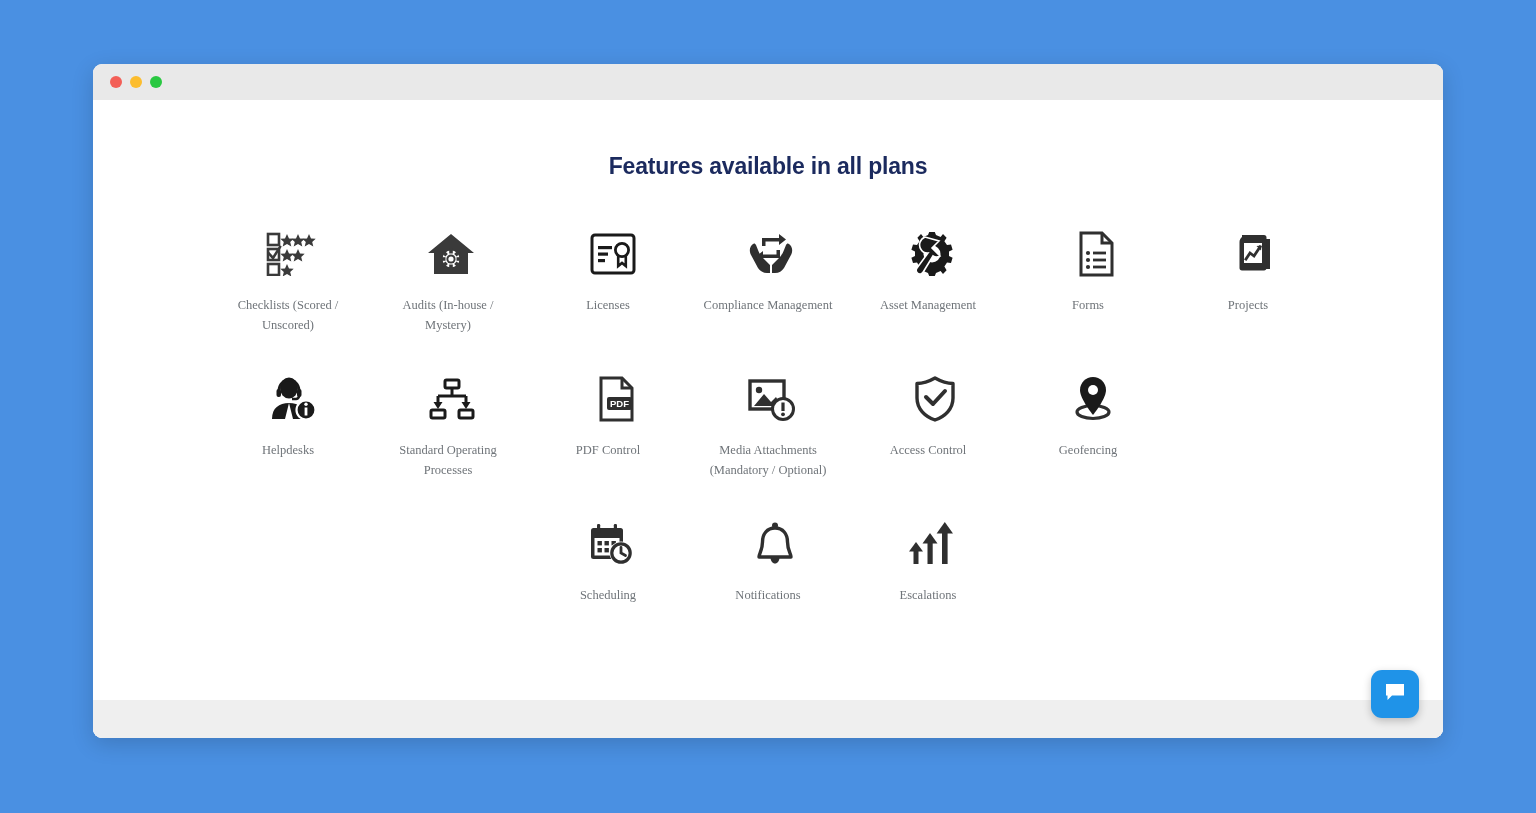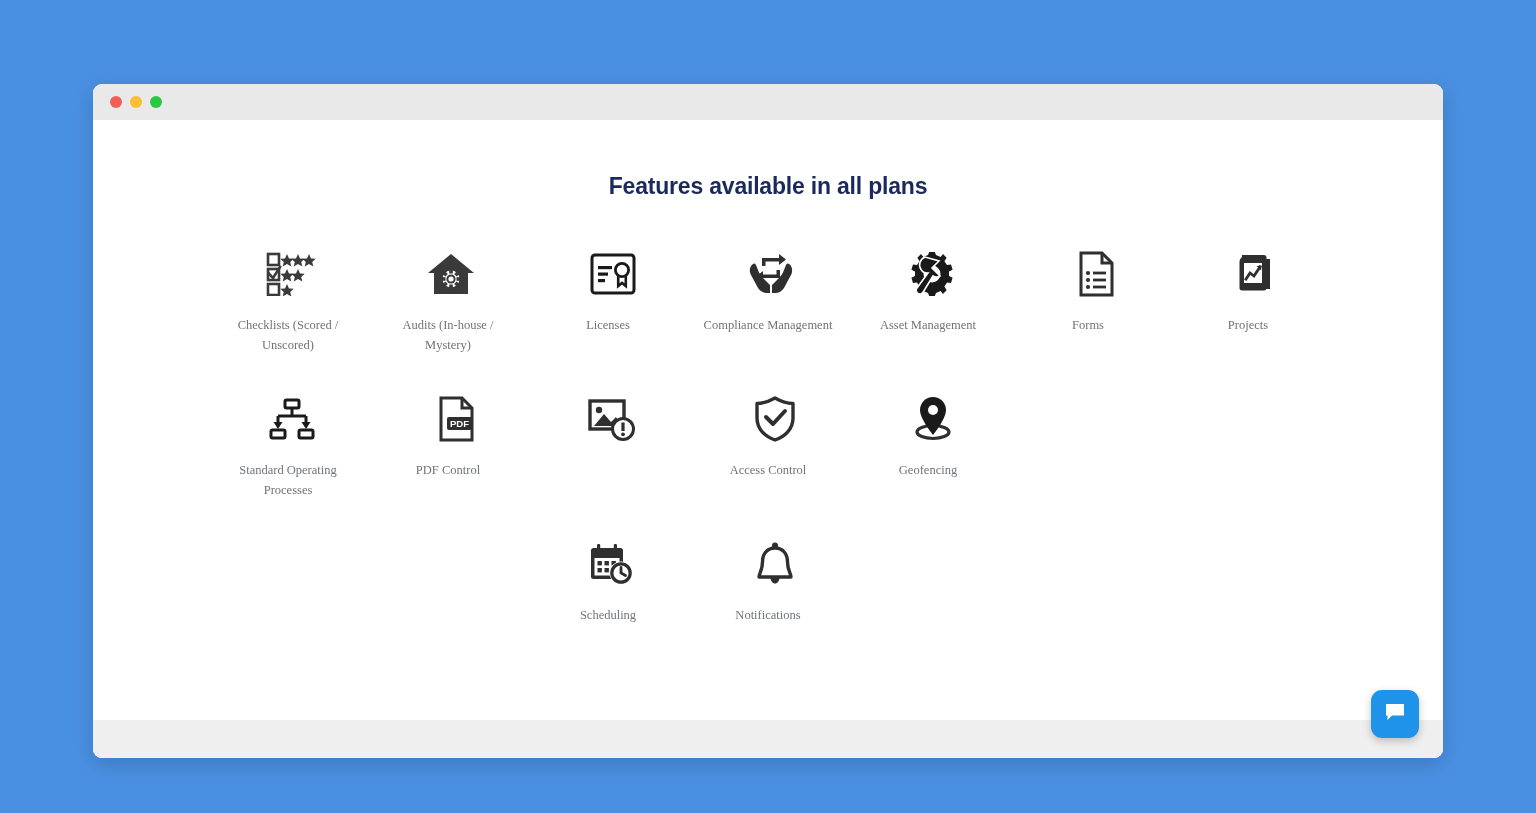--- a/index.html
+++ b/index.html
@@ -7,21 +7,21 @@
     width: 1536px; height: 813px;
     background: #4a90e2;
     font-family: "Liberation Sans", sans-serif;
     overflow: hidden;
   }
   #root { position: relative; width: 1536px; height: 813px; background: #4a90e2; }
 
   
   .window {
     position: absolute;
-    left: 93px; top: 84px;
+    left: 93px; top: 64px;
     width: 1350px; height: 674px;
     border-radius: 9px;
     background: #ffffff;
     box-shadow: 0 6px 22px rgba(0,0,0,0.16);
     overflow: hidden;
     display: flex; flex-direction: column;
   }
   .titlebar {
     height: 36px; flex: 0 0 36px;
     background: #e9e9e9;
@@ -226,20 +226,36 @@
                 <path d="M18 7 L40 7 L40 37 L36 37 L36 11 L18 11 Z" fill="#2f2f2f"></path>
                 <path d="M12 3 L34 3 C35.6 3 36.5 4 36.5 5.5 L36.5 36 C36.5 37.6 35.6 38.5 34 38.5 L12 38.5 C10.4 38.5 9.5 37.6 9.5 36 L9.5 10 C9.5 8 10.5 6 12 5 Z" fill="#2f2f2f"></path>
                 <rect x="14" y="11" width="18" height="20" fill="#ffffff"></rect>
                 <polyline points="16,27 20,21 24,24 30,15" fill="none" stroke="#2f2f2f" stroke-width="2.8" stroke-linecap="square"></polyline>
                 <polygon points="26.5,14 31.5,13.5 31,18.5" fill="#2f2f2f"></polygon>
               </svg>
             </div>
             <div class="flabel">Projects</div>
           </div>
 
+          <div class="cell">
+            <div class="iconbox">
+              <svg width="48" height="44" viewBox="0 0 48 44">
+                <ellipse cx="21" cy="11" rx="9" ry="10.5" fill="#1a1a1a"></ellipse>
+                <path d="M4 42 C4 31 11 26 21 26 C31 26 38 31 38 42 Z" fill="#1a1a1a"></path>
+                <path d="M21 26 L17 42 L25 42 Z" fill="#ffffff"></path>
+                <path d="M11 13 A10 10 0 0 1 31 13 L31 19 A3 3 0 0 1 27.5 22 L24 22" fill="none" stroke="#1a1a1a" stroke-width="2.6"></path>
+                <rect x="8.5" y="12" width="4.5" height="8" rx="2" fill="#1a1a1a"></rect>
+                <rect x="29" y="12" width="4.5" height="8" rx="2" fill="#1a1a1a"></rect>
+                <circle cx="38" cy="33" r="9.5" fill="#1a1a1a" stroke="#ffffff" stroke-width="2.2"></circle>
+                <rect x="36.6" y="30.5" width="2.8" height="8" fill="#ffffff"></rect>
+                <circle cx="38" cy="27.3" r="1.7" fill="#ffffff"></circle>
+              </svg>
+            </div>
+            <div class="flabel">Helpdesks</div>
+          </div>
 
           <div class="cell">
             <div class="iconbox">
               <svg width="48" height="42" viewBox="0 0 48 42">
                 <rect x="17" y="2" width="14" height="8" rx="1.5" fill="none" stroke="#1a1a1a" stroke-width="3"></rect>
                 <rect x="3" y="32" width="14" height="8" rx="1.5" fill="none" stroke="#1a1a1a" stroke-width="3"></rect>
                 <rect x="31" y="32" width="14" height="8" rx="1.5" fill="none" stroke="#1a1a1a" stroke-width="3"></rect>
                 <path d="M24 10 L24 18" stroke="#1a1a1a" stroke-width="3" fill="none"></path>
                 <path d="M10 18 L38 18" stroke="#1a1a1a" stroke-width="3" fill="none"></path>
                 <path d="M10 18 L10 25" stroke="#1a1a1a" stroke-width="3" fill="none"></path>
@@ -267,20 +283,21 @@
             <div class="iconbox">
               <svg width="48" height="44" viewBox="0 0 48 44">
                 <rect x="2" y="4" width="34" height="28" fill="none" stroke="#2f2f2f" stroke-width="3.4"></rect>
                 <circle cx="11" cy="13" r="3.2" fill="#2f2f2f"></circle>
                 <polygon points="6,29 16,17 23,25 28,20 33,29" fill="#2f2f2f"></polygon>
                 <circle cx="35" cy="32" r="10.5" fill="#ffffff" stroke="#2f2f2f" stroke-width="3"></circle>
                 <rect x="33.4" y="25.5" width="3.2" height="8.5" fill="#2f2f2f"></rect>
                 <circle cx="35" cy="37.3" r="1.9" fill="#2f2f2f"></circle>
               </svg>
             </div>
+            <div class="flabel">Media Attachments (Mandatory / Optional)</div>
           </div>
 
           <div class="cell">
             <div class="iconbox">
               <svg width="42" height="46" viewBox="0 0 42 46">
                 <path d="M21 2 C14 6 8 7.5 3 7.5 L3 22 C3 33 11 40.5 21 44 C31 40.5 39 33 39 22 L39 7.5 C34 7.5 28 6 21 2 Z" fill="none" stroke="#2f2f2f" stroke-width="3.4" stroke-linejoin="round"></path>
                 <polyline points="12,21 19,28 31,15" fill="none" stroke="#2f2f2f" stroke-width="4" stroke-linecap="round" stroke-linejoin="round"></polyline>
               </svg>
             </div>
             <div class="flabel">Access Control</div>
@@ -323,20 +340,39 @@
             <div class="iconbox">
               <svg width="42" height="46" viewBox="0 0 42 46">
                 <circle cx="21" cy="4.5" r="3" fill="#2f2f2f"></circle>
                 <path d="M21 7 C13 7 8.5 13 8.5 21 C8.5 29 5 33 5 36 L37 36 C37 33 33.5 29 33.5 21 C33.5 13 29 7 21 7 Z" fill="none" stroke="#2f2f2f" stroke-width="3.4" stroke-linejoin="round"></path>
                 <path d="M16.5 36 C16.5 40 18.5 42.5 21 42.5 C23.5 42.5 25.5 40 25.5 36 Z" fill="#2f2f2f"></path>
               </svg>
             </div>
             <div class="flabel">Notifications</div>
           </div>
 
+          <div class="cell">
+            <div class="iconbox">
+              <svg width="48" height="46" viewBox="0 0 48 46" fill="#2f2f2f">
+                <g>
+                  <rect x="5.5" y="29" width="5" height="14"></rect>
+                  <polygon points="8,21 15,30.5 1,30.5"></polygon>
+                </g>
+                <g>
+                  <rect x="19.5" y="21" width="5.2" height="22"></rect>
+                  <polygon points="22,12 29.5,22.5 14.5,22.5"></polygon>
+                </g>
+                <g>
+                  <rect x="34" y="11" width="5.6" height="32"></rect>
+                  <polygon points="36.8,1 45,12.5 28.6,12.5"></polygon>
+                </g>
+              </svg>
+            </div>
+            <div class="flabel">Escalations</div>
+          </div>
 
         </div>
       </div>
 
       <div class="chat">
         <span>
           <svg width="22" height="22" viewBox="0 0 22 22">
             <path d="M2 3 L20 3 L20 14.5 L8 14.5 L3.5 19 L3.5 14.5 L2 14.5 Z" fill="#ffffff"></path>
           </svg>
         </span>

